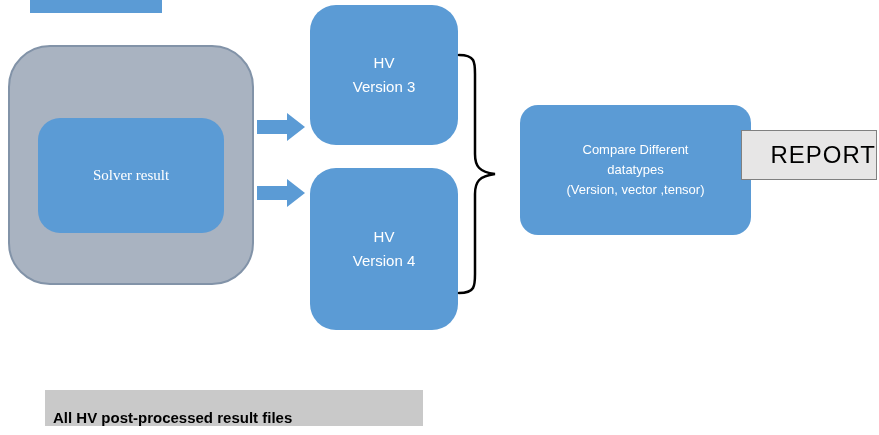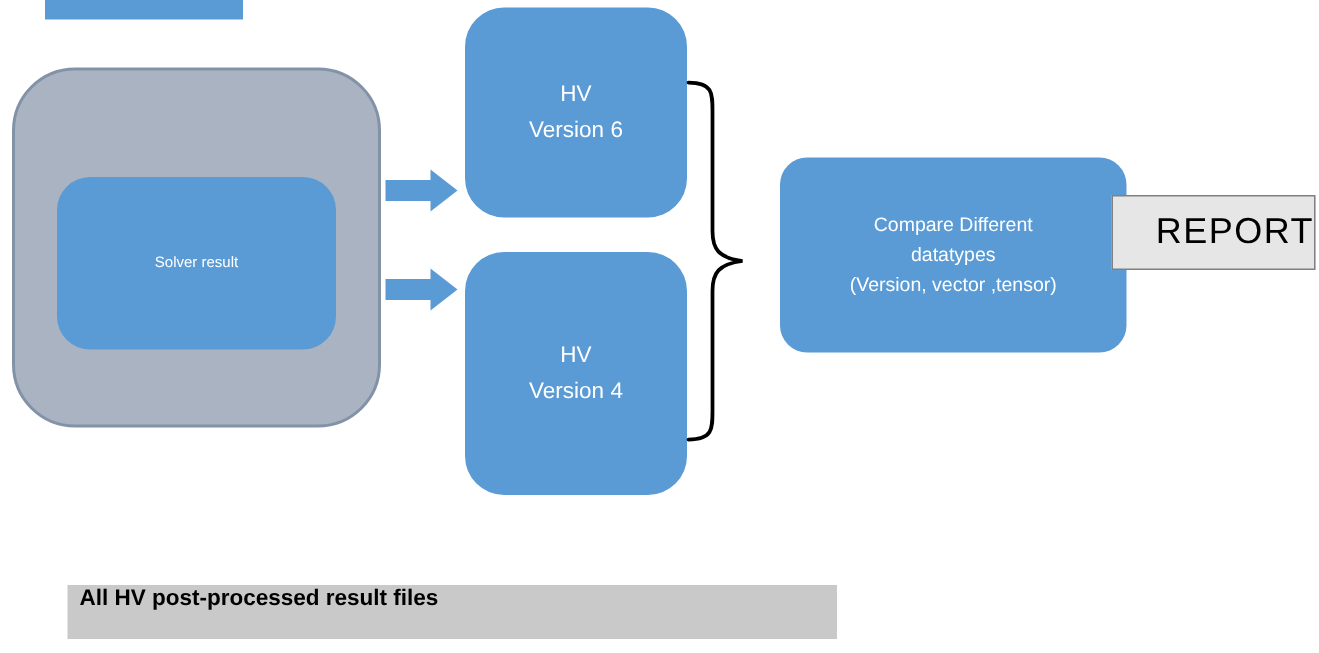--- a/index.html
+++ b/index.html
@@ -41,21 +41,22 @@
     flex-direction: column;
     align-items: center;
     justify-content: center;
     text-align: right;
   }
 
   .solver-box {
     left: 38px; top: 118px;
     width: 186px; height: 115px;
     border-radius: 22px;
-    font-size: 10px;
+    font-size: 15px;
+    font-family: Liberation Serif, serif;
   }
 
   .hv1-box {
     left: 310px; top: 5px;
     width: 148px; height: 140px;
     border-radius: 26px;
     font-size: 15px;
     line-height: 1.6;
   }
 
@@ -113,24 +114,24 @@
     justify-content: flex-end;
     font-size: 24px;
     color: #000000;
     letter-spacing: 1px;
   }
 
   
   .footer-bar {
     position: absolute;
     left: 45px; top: 390px;
-    width: 513px; height: 36px;
+    width: 378px; height: 36px;
     background: #c9c9c9;
     display: flex;
-    align-items: flex-start;
+    align-items: flex-end;
     padding-left: 8px;
     font-size: 15px;
     font-weight: bold;
     color: #000000;
   }
 </style>
 </head>
 <body>
 
 <div class="canvas">
@@ -148,21 +149,21 @@
     <div class="head"></div>
   </div>
 
   <div class="arrow arrow-2">
     <div class="shaft"></div>
     <div class="head"></div>
   </div>
 
   <div class="blue-box hv1-box">
     <div>HV</div>
-    <div>Version 6</div>
+    <div>Version 3</div>
   </div>
 
   <div class="blue-box hv2-box">
     <div>HV</div>
     <div>Version 4</div>
   </div>
 
   <svg class="brace" viewBox="0 0 42 244" xmlns="http://www.w3.org/2000/svg">
     <path d="M 3,3 C 19,3 19,10 19,22 L 19,102 C 19,114 23,120 39,122 C 23,124 19,130 19,142 L 19,222 C 19,234 19,241 3,241" fill="none" stroke="#000000" stroke-width="2.5" stroke-linecap="round"></path>
   </svg>

